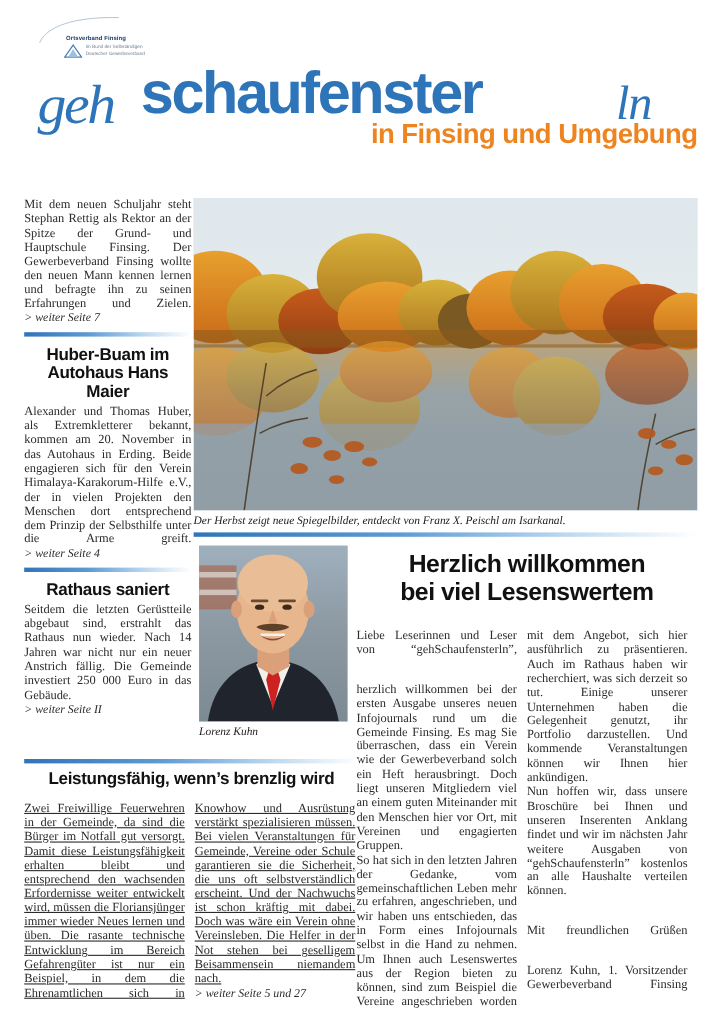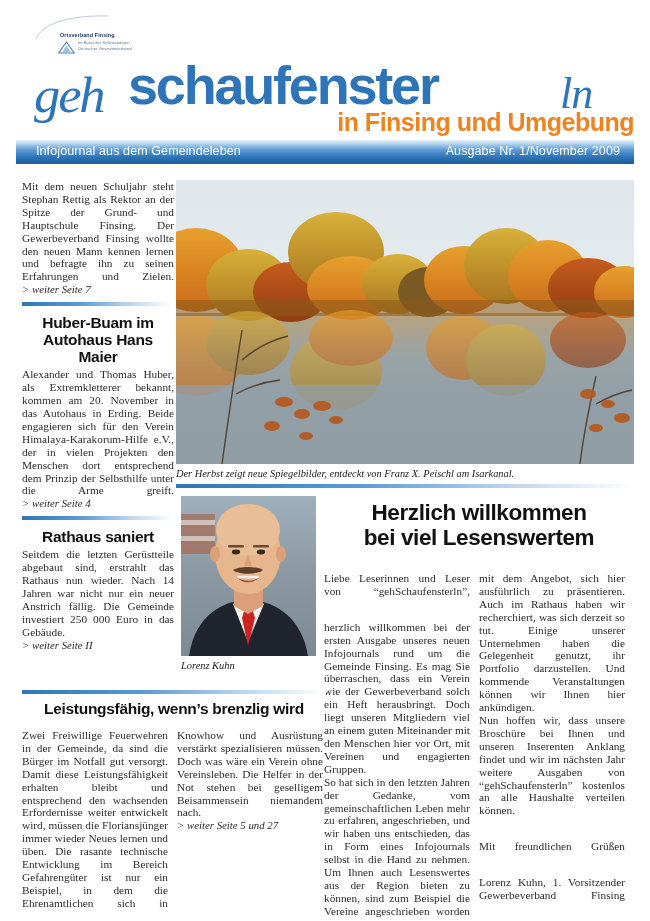--- a/index.html
+++ b/index.html
@@ -96,21 +96,21 @@
 
   
   .bottom-rule{position:absolute;left:22px;top:690px;width:304px;height:4px;
     background:linear-gradient(to right,#2f75b8 0%,#5b9ad4 40%,#bcd8ef 74%,#ffffff 100%);}
   .bhead{position:absolute;left:22px;top:700px;width:304px;text-align:center;
     font-family:"Liberation Sans",sans-serif;font-weight:bold;font-size:15.5px;
     color:#111;letter-spacing:-.3px;}
   .bcol{position:absolute;width:146px;
     font-family:"Liberation Serif",serif;font-size:11.3px;line-height:12.9px;
     color:#2b2b2b;text-align:justify;text-align-last:justify;hyphens:auto;}
-  .bcol p{margin:0;}
+  .bcol p{margin:0;text-decoration:underline;}
   .bcol1{left:22px;top:729px;}
   .bcol2{left:177px;top:729px;}
 </style>
 </head>
 <body>
 
 <div class="page">
 
   <div class="masthead">
 
@@ -137,24 +137,20 @@
     </div>
 
     <div class="logo-wrap">
       <span class="logo-geh">geh</span>
       <span class="logo-main">schaufenster</span>
       <span class="logo-ln">ln</span>
     </div>
     <div class="logo-tag">in Finsing und Umgebung</div>
   </div>
 
-  <div class="banner">
-    <span class="bl">Infojournal aus dem Gemeindeleben</span>
-    <span class="br">Ausgabe Nr. 1/November 2009</span>
-  </div>
 
   <div class="sidebar">
 
     <div class="teaser">
       <p>Mit dem neuen Schuljahr steht Stephan Rettig als Rektor an der Spitze der Grund- und Hauptschule Finsing. Der Gewerbeverband Finsing wollte den neuen Mann kennen lernen und befragte ihn zu seinen Erfahrungen und Zielen.</p>
       <span class="more">&gt; weiter Seite 7</span>
     </div>
     <div class="rule"></div>
 
     <div class="teaser">
@@ -316,17 +312,18 @@
 
   <div class="bottom-rule"></div>
   <div class="bhead">Leistungsfähig, wenn’s brenzlig wird</div>
 
   <div class="bcol bcol1">
     <p>Zwei Freiwillige Feuerwehren in der Gemeinde, da sind die Bürger im Notfall gut versorgt. Damit diese Leistungsfähigkeit erhalten bleibt und entsprechend den wachsenden Erfordernisse weiter entwickelt wird, müssen die Floriansjünger immer wieder Neues lernen und üben. Die rasante technische Entwicklung im Bereich Gefahrengüter ist nur ein Beispiel, in dem die Ehrenamtlichen sich in</p>
   </div>
 
   <div class="bcol bcol2">
     <p>Knowhow und Ausrüstung verstärkt spezialisieren müssen.</p>
+    <p>Bei vielen Veranstaltungen für Gemeinde, Vereine oder Schule garantieren sie die Sicherheit, die uns oft selbstverständlich erscheint. Und der Nachwuchs ist schon kräftig mit dabei.</p>
     <p>Doch was wäre ein Verein ohne Vereinsleben. Die Helfer in der Not stehen bei geselligem Beisammensein niemandem nach.</p>
     <span class="more">&gt; weiter Seite 5 und 27</span>
   </div>
 
 </div>
 
 </body></html>

